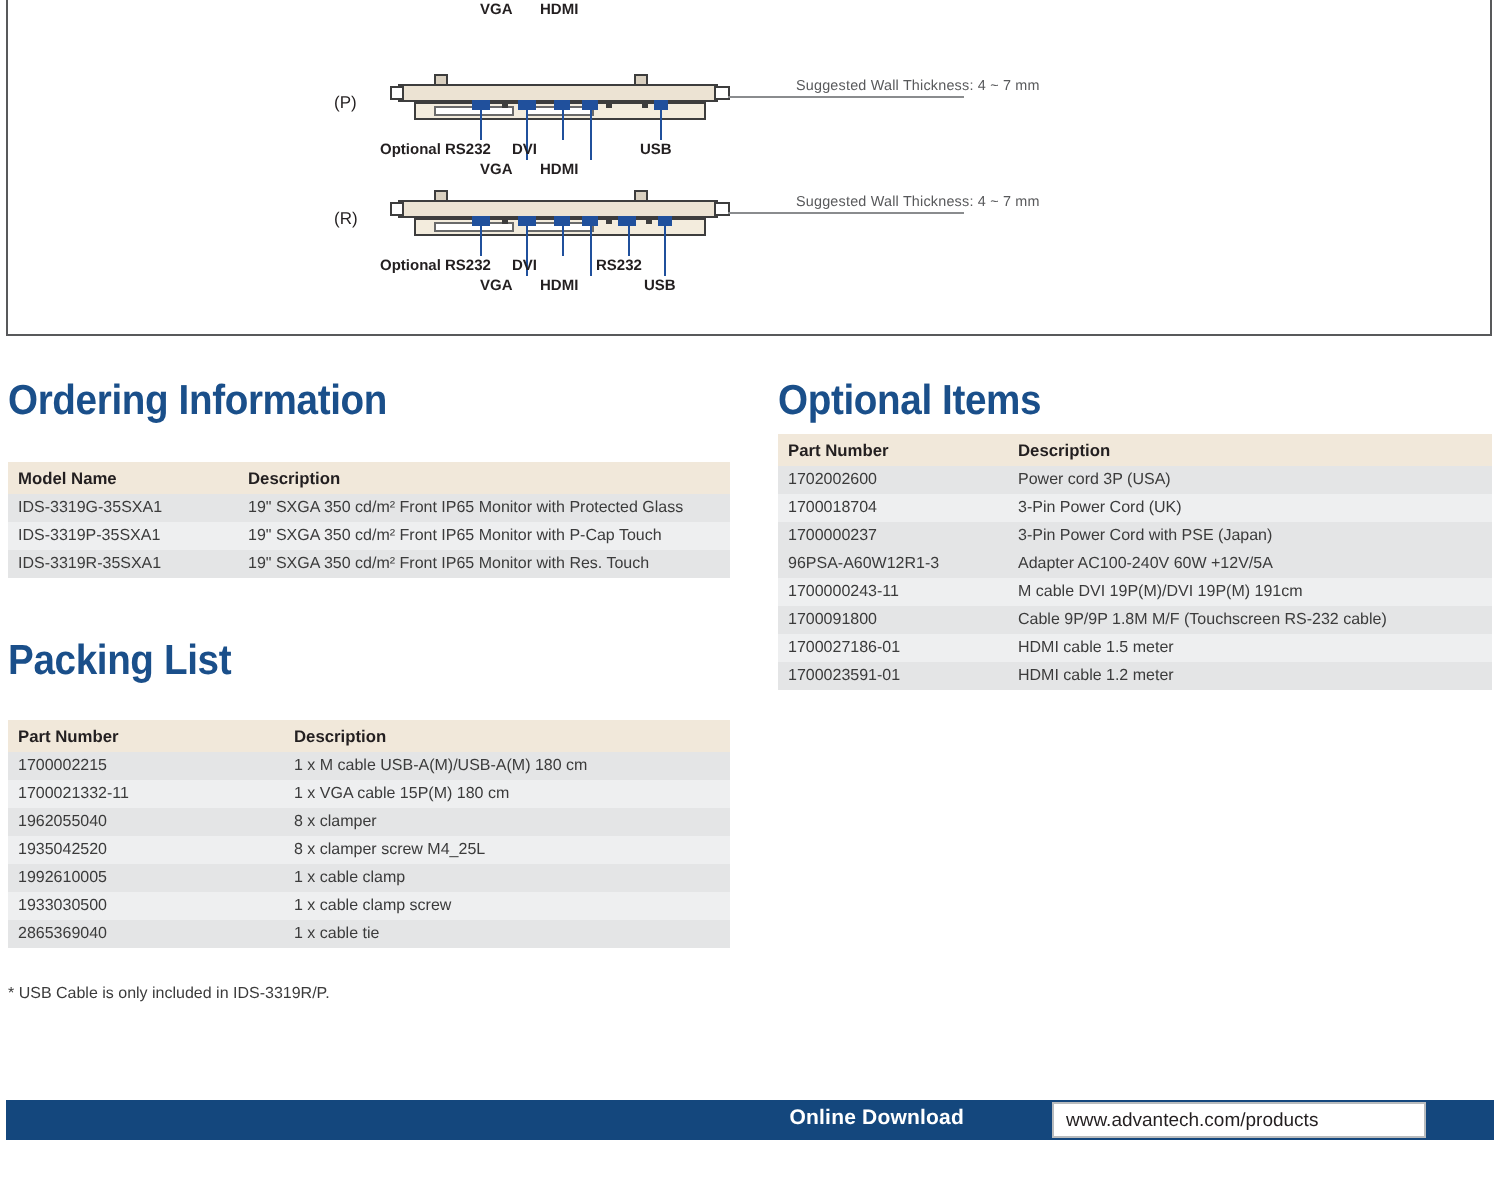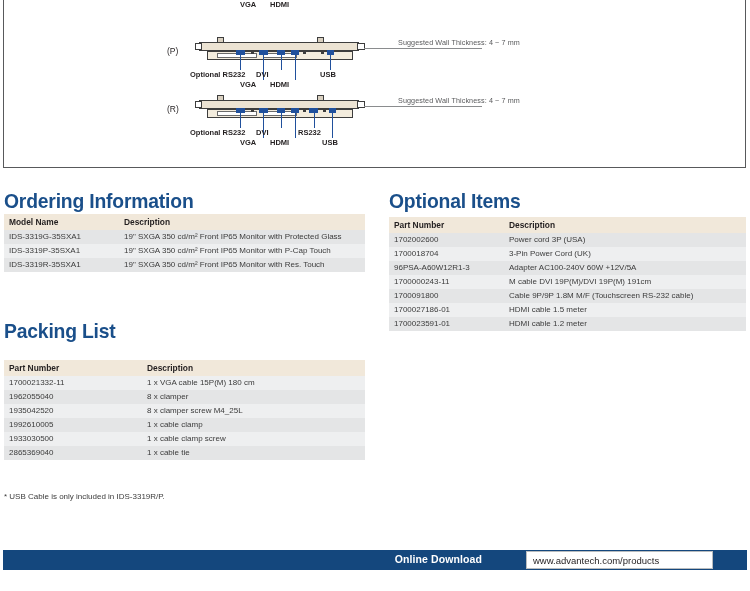--- a/index.html
+++ b/index.html
@@ -222,21 +222,21 @@
       <div class="calloutlbl" style="left:294px;top:30px;">RS232</div>
       <div class="calloutlbl" style="left:318px;top:40px;">USB</div>
       <div class="leader" style="left:360px;top:8px;width:118px;"></div>
       <div class="wall-note" style="left:394px;top:-2px;">Suggested Wall Thickness:  4 ~ 7 mm</div>
     </div>
 
   </div>
 
   <div class="sec-head" style="left:4px;top:189px;">Ordering Information</div>
 
-  <table class="tbl" style="left:4px;top:214px;width:361px;">
+  <table class="tbl" style="left:4px;top:231px;width:361px;">
     <thead>
       <tr>
         <th style="width:105px;">Model Name</th>
         <th>Description</th>
       </tr>
     </thead>
     <tbody>
       <tr class="odd">
         <td class="c1">IDS-3319G-35SXA1</td>
         <td>19" SXGA 350 cd/m² Front IP65 Monitor with Protected Glass</td>
@@ -255,20 +255,24 @@
   <div class="sec-head" style="left:4px;top:319px;">Packing List</div>
 
   <table class="tbl" style="left:4px;top:360px;width:361px;">
     <thead>
       <tr>
         <th style="width:128px;">Part Number</th>
         <th>Description</th>
       </tr>
     </thead>
     <tbody>
+      <tr class="odd">
+        <td class="c1">1700002215</td>
+        <td>1 x M cable USB-A(M)/USB-A(M) 180 cm</td>
+      </tr>
       <tr class="even">
         <td class="c1">1700021332-11</td>
         <td>1 x VGA cable 15P(M) 180 cm</td>
       </tr>
       <tr class="odd">
         <td class="c1">1962055040</td>
         <td>8 x clamper</td>
       </tr>
       <tr class="even">
         <td class="c1">1935042520</td>
@@ -303,20 +307,24 @@
     <tbody>
       <tr class="odd">
         <td class="c1">1702002600</td>
         <td>Power cord 3P (USA)</td>
       </tr>
       <tr class="even">
         <td class="c1">1700018704</td>
         <td>3-Pin Power Cord (UK)</td>
       </tr>
       <tr class="odd">
+        <td class="c1">1700000237</td>
+        <td>3-Pin Power Cord with PSE (Japan)</td>
+      </tr>
+      <tr class="odd">
         <td class="c1">96PSA-A60W12R1-3</td>
         <td>Adapter AC100-240V 60W +12V/5A</td>
       </tr>
       <tr class="even">
         <td class="c1">1700000243-11</td>
         <td>M cable DVI 19P(M)/DVI 19P(M) 191cm</td>
       </tr>
       <tr class="odd">
         <td class="c1">1700091800</td>
         <td>Cable 9P/9P 1.8M M/F (Touchscreen RS-232 cable)</td>

